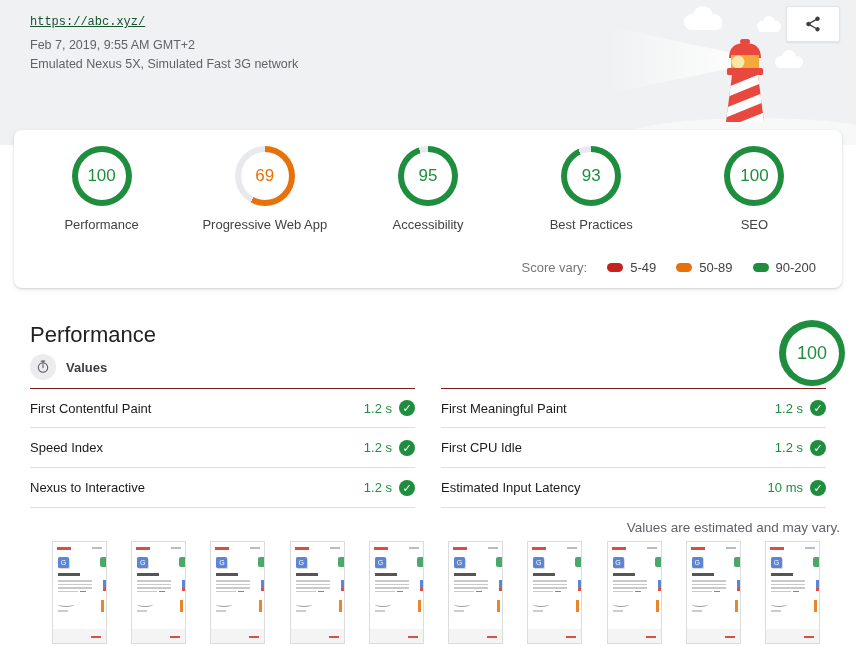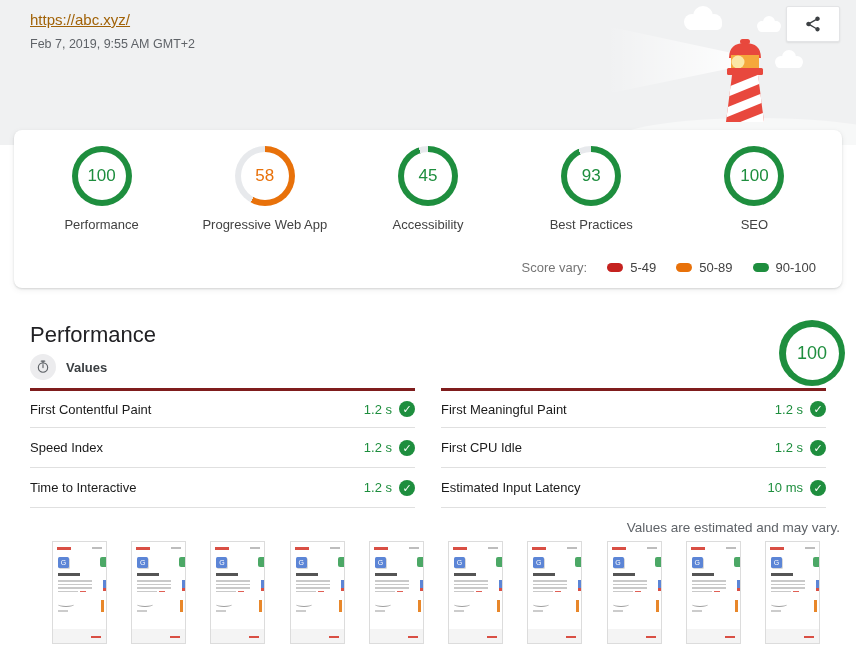--- a/index.html
+++ b/index.html
@@ -3,21 +3,21 @@
 <meta charset="utf-8">
 <style>
   html,body{margin:0;padding:0;}
   body{
     width:856px;height:647px;position:relative;overflow:hidden;background:#ffffff;
     font-family:"Liberation Sans","DejaVu Sans",sans-serif;color:#212121;
   }
   
   .header{position:absolute;top:0;left:0;width:856px;height:145px;background:#f0f1f2;overflow:hidden;}
   .header-info{position:absolute;top:11px;left:30px;z-index:3;}
-  .url-link{font-size:15px;color:#a16207;text-decoration:underline;display:inline-block;margin-bottom:7px;cursor:pointer;}
+  .url-link{font-size:12px;color:#14532d;text-decoration:underline;display:inline-block;margin-bottom:7px;cursor:pointer;font-family:Liberation Mono, monospace;}
   .meta{font-size:12.5px;color:#5f6368;line-height:19px;}
   .share-btn{position:absolute;top:6px;right:16px;width:52px;height:34px;background:#fff;border:1px solid #e3e4e6;
     border-radius:2px;display:flex;align-items:center;justify-content:center;z-index:4;
     box-shadow:0 1px 2px rgba(0,0,0,.08);cursor:pointer;}
   .scene{position:absolute;top:0;left:606px;z-index:1;}
   
   .card{position:absolute;top:130px;left:14px;width:828px;height:158px;background:#fff;border-radius:8px;
     box-shadow:0 1px 2px rgba(60,64,67,.18),0 2px 6px rgba(60,64,67,.08);z-index:2;}
   .gauges{display:flex;padding:16px 6px 0 6px;}
   .gauge-item{flex:1;display:flex;flex-direction:column;align-items:center;cursor:pointer;}
@@ -34,21 +34,21 @@
   .perf-gauge{position:absolute;top:320px;right:11px;width:66px;height:66px;border-radius:50%;
     display:flex;align-items:center;justify-content:center;}
   .perf-gauge .ring-inner{width:53px;height:53px;font-size:18px;}
   .metrics-head{position:absolute;top:354px;left:30px;display:flex;align-items:center;}
   .chip{width:26px;height:26px;border-radius:50%;background:#ececee;display:flex;align-items:center;
     justify-content:center;margin-right:10px;}
   .metrics-head-label{font-size:13px;font-weight:bold;color:#3c4043;}
   .metrics-grid{position:absolute;top:388px;left:30px;width:796px;display:grid;grid-template-columns:1fr 1fr;
     column-gap:26px;grid-auto-flow:column;grid-template-rows:repeat(3,40px);}
   .metric-row{display:flex;align-items:center;justify-content:space-between;border-bottom:1px solid #e0e0e0;font-size:13px;}
-  .metric-row:nth-child(1),.metric-row:nth-child(4){border-top:3px solid #7f1d1d;gap:20px;}
+  .metric-row:nth-child(1),.metric-row:nth-child(4){border-top:1px solid #7f1d1d;gap:20px;}
   .metric-label{color:#1b1b1b;}
   .metric-value{display:flex;align-items:center;}
   .metric-value > span:first-child{margin-right:7px;}
   .check{width:16px;height:16px;border-radius:50%;background:#1e8e3e;color:#fff;font-size:11px;line-height:16px;
     text-align:center;font-weight:bold;display:inline-block;}
   .note{position:absolute;top:520px;right:16px;font-size:13.5px;color:#5f6368;text-align:right;}
   
   .filmstrip{position:absolute;top:541px;left:52px;width:768px;display:flex;justify-content:space-between;}
   .frame{width:55px;height:103px;background:#fff;border:1px solid #dcdcdc;position:relative;overflow:hidden;box-sizing:border-box;}
   .frame div{position:absolute;}
@@ -109,46 +109,47 @@
     <g clip-path="url(#towerClip)" fill="#ffffff">
       <rect x="106" y="80" width="66" height="9" transform="rotate(-22 140 84)"></rect>
       <rect x="106" y="100" width="66" height="9" transform="rotate(-22 140 104)"></rect>
       <rect x="106" y="120" width="66" height="9" transform="rotate(-22 140 124)"></rect>
     </g>
   </svg>
 
   <div class="header-info">
     <a class="url-link">https://abc.xyz/</a>
     <div class="meta">Feb 7, 2019, 9:55 AM GMT+2</div>
+    <div class="meta">Emulated Nexus 5X, Simulated Fast 3G network</div>
   </div>
 
   <div class="share-btn">
     <svg width="18" height="18" viewBox="0 0 24 24" fill="#3c4043">
       <path d="M18 16.08c-.76 0-1.44.3-1.96.77L8.91 12.7c.05-.23.09-.46.09-.7s-.04-.47-.09-.7l7.05-4.11c.54.5 1.25.81 2.04.81 1.66 0 3-1.34 3-3s-1.34-3-3-3-3 1.34-3 3c0 .24.04.47.09.7L8.04 9.81C7.5 9.31 6.79 9 6 9c-1.66 0-3 1.34-3 3s1.34 3 3 3c.79 0 1.5-.31 2.04-.81l7.12 4.16c-.05.21-.08.43-.08.65 0 1.61 1.31 2.92 2.92 2.92 1.61 0 2.92-1.31 2.92-2.92s-1.31-2.92-2.92-2.92z"></path>
     </svg>
   </div>
 </div>
 
 <div class="card">
   <div class="gauges">
     <div class="gauge-item">
       <div class="ring" style="background: conic-gradient(rgb(30, 142, 62) 360deg, rgb(231, 233, 236) 0deg);">
           <div class="ring-inner" style="color: rgb(30, 142, 62);">100</div>
         </div>
       <div class="gauge-label">Performance</div>
     </div>
     <div class="gauge-item">
       <div class="ring" style="background: conic-gradient(rgb(232, 113, 10) 208.8deg, rgb(231, 233, 236) 0deg);">
-          <div class="ring-inner" style="color: rgb(232, 113, 10);">58</div>
+          <div class="ring-inner" style="color: rgb(232, 113, 10);">69</div>
         </div>
       <div class="gauge-label">Progressive Web App</div>
     </div>
     <div class="gauge-item">
       <div class="ring" style="background: conic-gradient(rgb(30, 142, 62) 342deg, rgb(231, 233, 236) 0deg);">
-          <div class="ring-inner" style="color: rgb(30, 142, 62);">45</div>
+          <div class="ring-inner" style="color: rgb(30, 142, 62);">95</div>
         </div>
       <div class="gauge-label">Accessibility</div>
     </div>
     <div class="gauge-item">
       <div class="ring" style="background: conic-gradient(rgb(30, 142, 62) 334.8deg, rgb(231, 233, 236) 0deg);">
           <div class="ring-inner" style="color: rgb(30, 142, 62);">93</div>
         </div>
       <div class="gauge-label">Best Practices</div>
     </div>
     <div class="gauge-item">
@@ -164,21 +165,21 @@
     <span class="legend-item">
       <span class="pill" style="background: rgb(197, 34, 31);"></span>
       <span>5-49</span>
     </span>
     <span class="legend-item">
       <span class="pill" style="background: rgb(232, 113, 10);"></span>
       <span>50-89</span>
     </span>
     <span class="legend-item">
       <span class="pill" style="background: rgb(30, 142, 62);"></span>
-      <span>90-100</span>
+      <span>90-200</span>
     </span>
   </div>
 </div>
 
 <div class="perf-title">Performance</div>
 
 <div class="ring perf-gauge" style="background: conic-gradient(rgb(30, 142, 62) 360deg, rgb(231, 233, 236) 0deg);">
   <div class="ring-inner" style="color: rgb(30, 142, 62);">100</div>
 </div>
 
@@ -203,21 +204,21 @@
       </span>
   </div>
   <div class="metric-row">
     <span class="metric-label">Speed Index</span>
     <span class="metric-value">
         <span style="color: rgb(30, 142, 62);">1.2 s</span>
         <span class="check">✓</span>
       </span>
   </div>
   <div class="metric-row">
-    <span class="metric-label">Time to Interactive</span>
+    <span class="metric-label">Nexus to Interactive</span>
     <span class="metric-value">
         <span style="color: rgb(30, 142, 62);">1.2 s</span>
         <span class="check">✓</span>
       </span>
   </div>
   <div class="metric-row">
     <span class="metric-label">First Meaningful Paint</span>
     <span class="metric-value">
         <span style="color: rgb(30, 142, 62);">1.2 s</span>
         <span class="check">✓</span>

